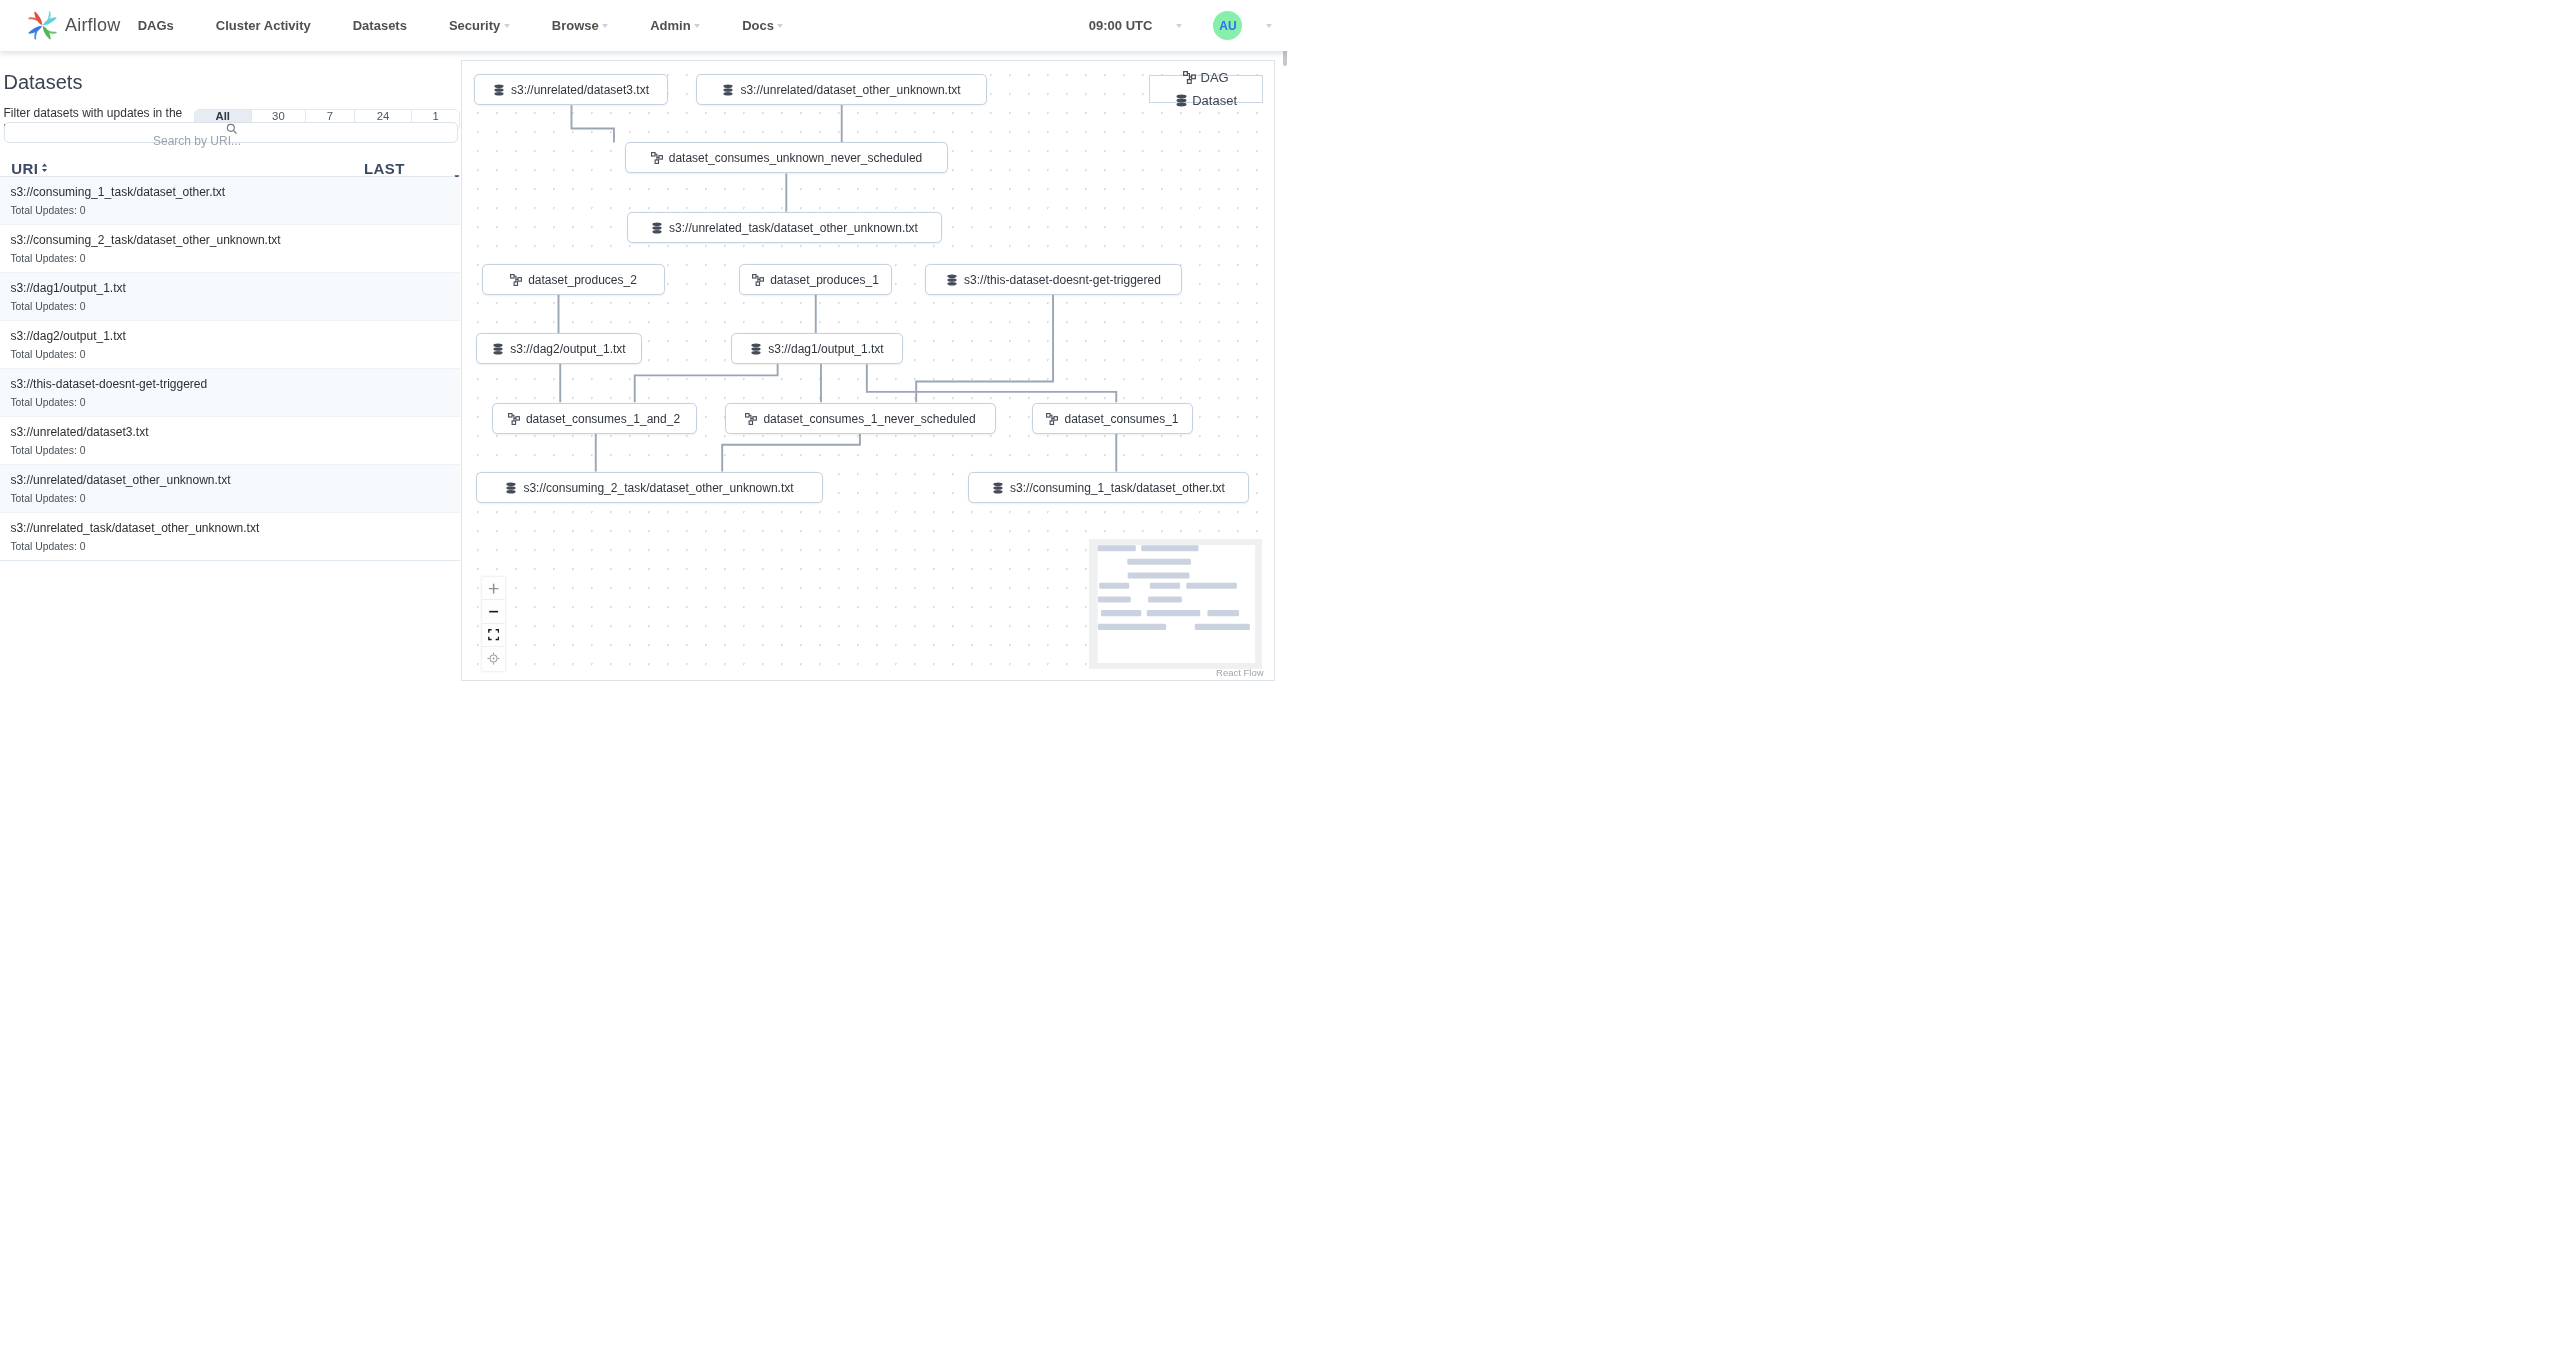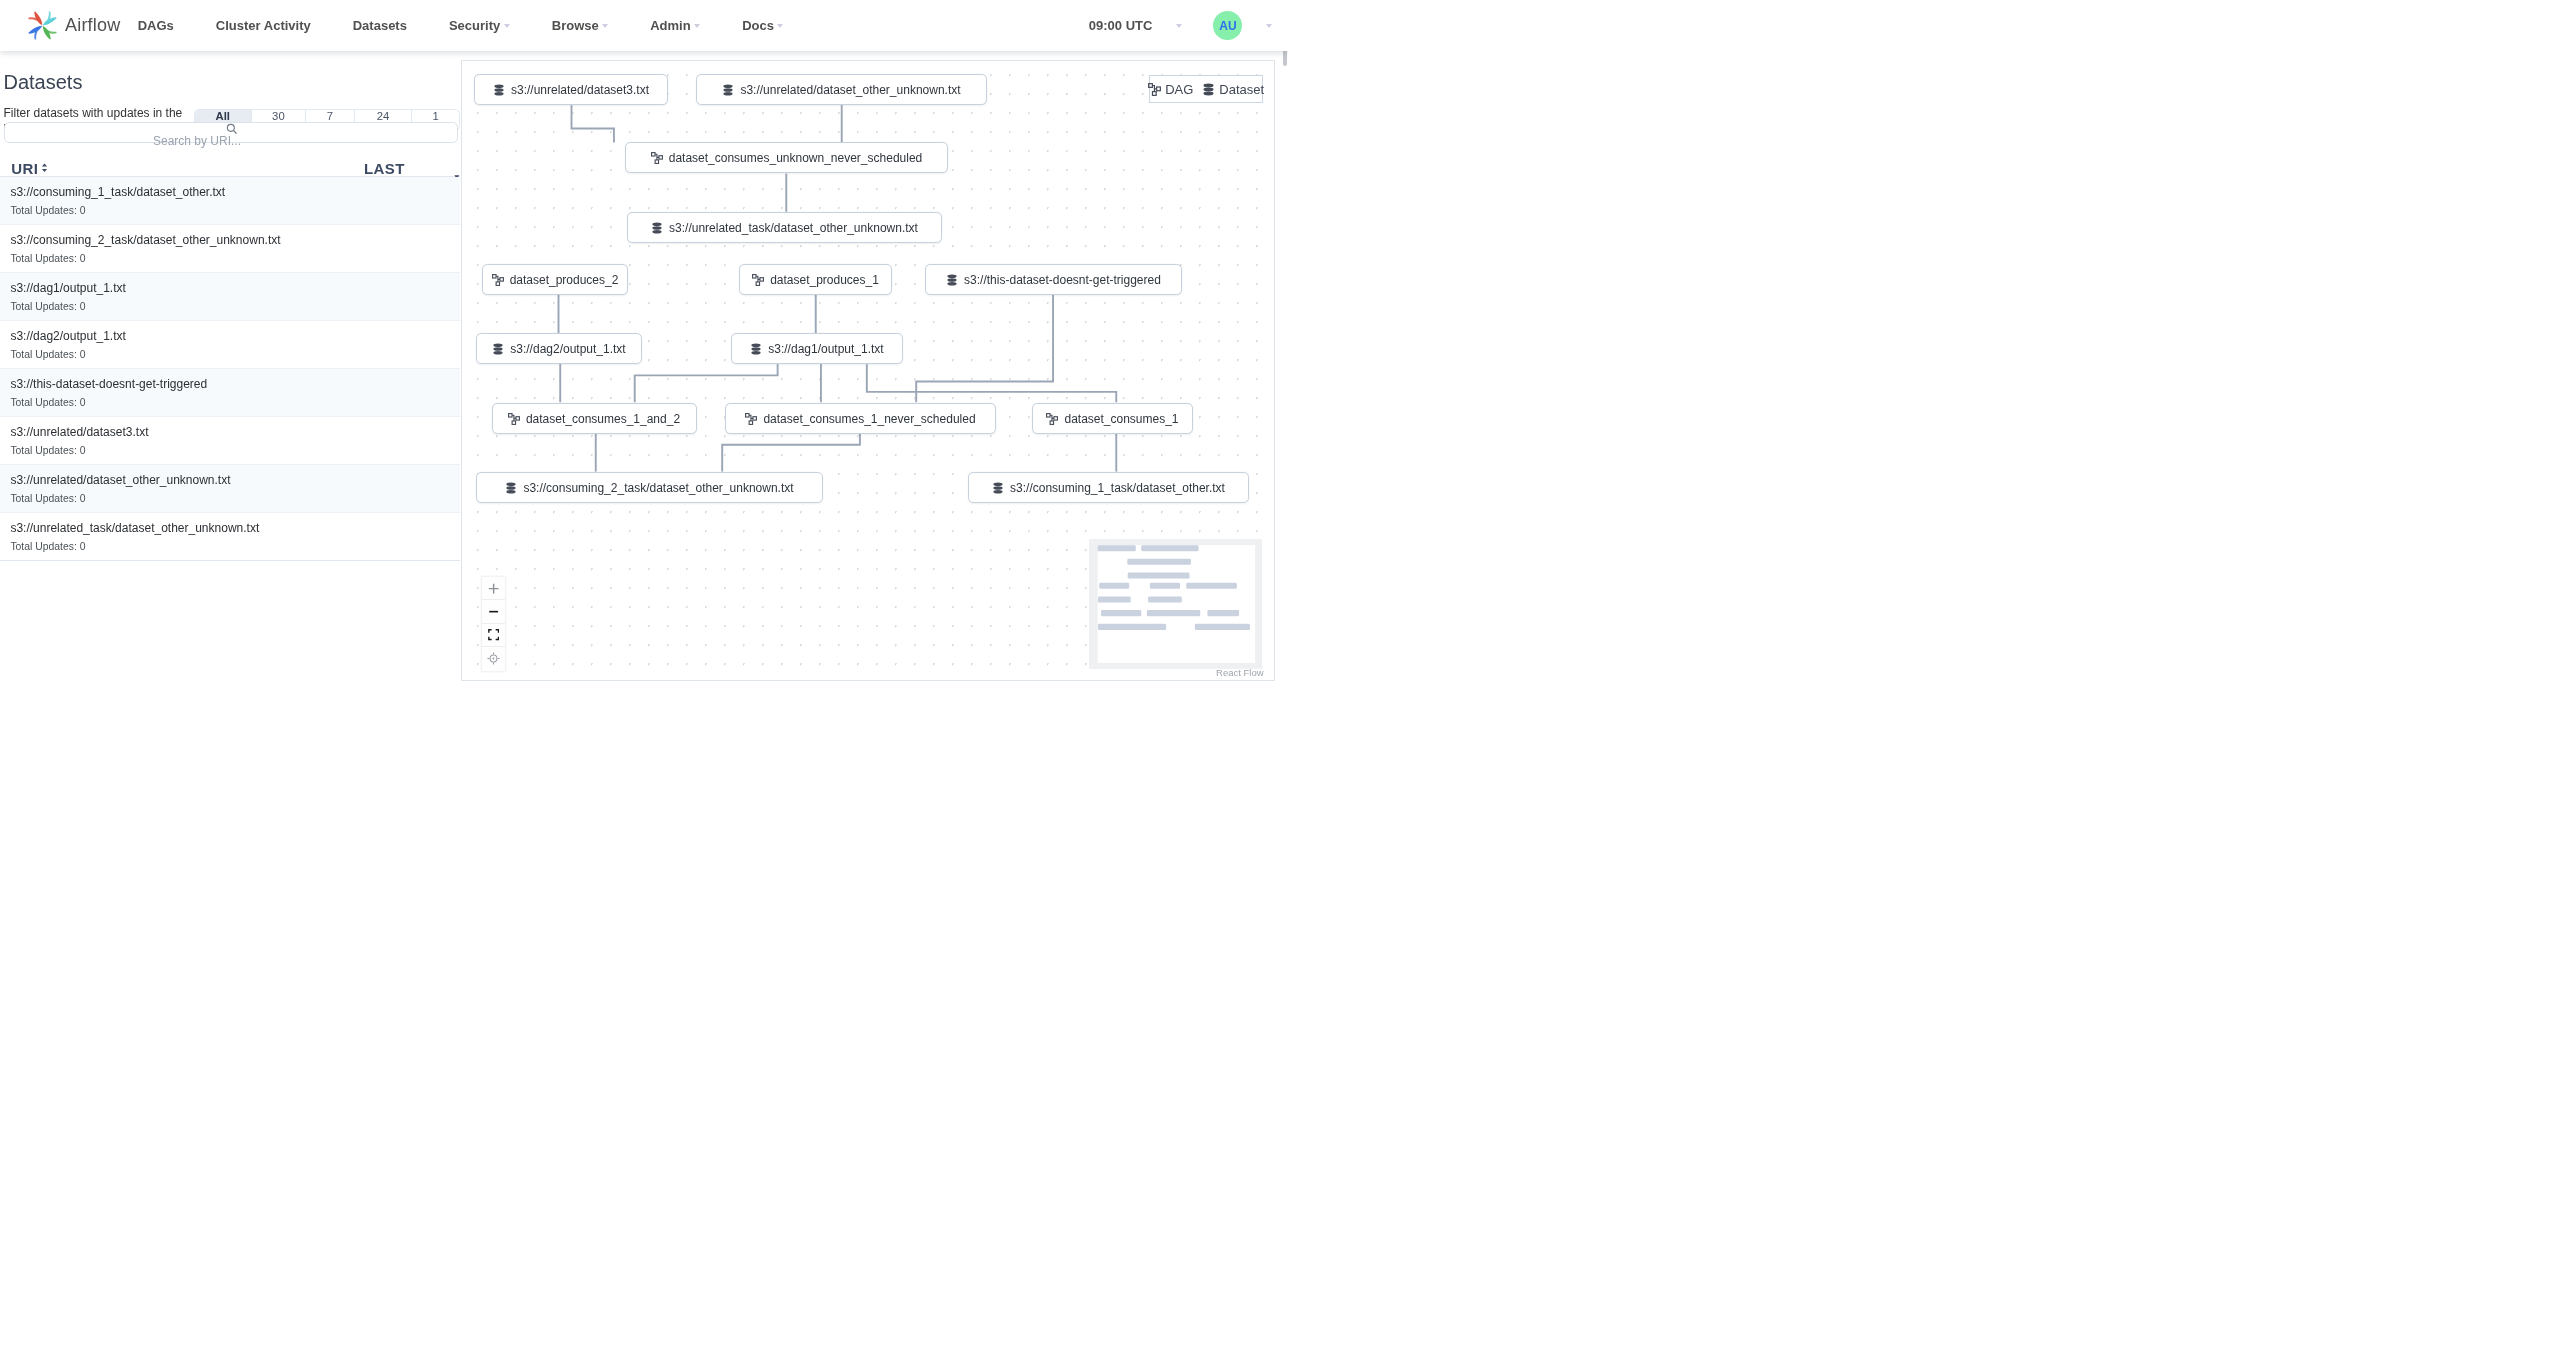--- a/index.html
+++ b/index.html
@@ -57,21 +57,21 @@
     border:0.9px solid #dfe4ea; background-color:#fff;
     background-image:radial-gradient(circle, #d2d5d9 1px, transparent 1px);
     background-size:19px 19px; background-position:6px 4.3px; }
   .edges { position:absolute; left:0; top:0; width:814px; height:621px; }
   .gnode { position:absolute; height:31px; display:flex; align-items:center; justify-content:center;
     gap:6px; background:#fff; border:1.3px solid #c6d1de; border-radius:5.2px; font-size:12px;
     color:#2f353d; box-shadow:0 0.9px 1.7px rgba(27,36,48,.07); cursor:pointer; white-space:nowrap; }
   .gnode svg { flex-shrink:0; }
   .legend { position:absolute; left:687px; top:14px; width:114px; height:28px; background:#fff;
     border:0.9px solid #ccd6e2; display:flex; align-items:center; justify-content:center; gap:8.7px;
-    font-size:13px; color:#3f4754; }
+    font-size:13px; color:#3f4754;flex-direction:column; }
   .legend-item { display:flex; align-items:center; gap:4.3px; }
   .rf-controls { position:absolute; left:20px; top:516px; width:23.4px; background:#fefefe;
     box-shadow:0 0 1.7px 0.9px rgba(0,0,0,.07); }
   .rf-btn { width:23.4px; height:23.4px; display:flex; align-items:center; justify-content:center;
     border-bottom:0.9px solid #eee; cursor:pointer; background:#fefefe; }
   .rf-btn:last-child { border-bottom:none; }
   .minimap { position:absolute; left:627px; top:478px; width:173px; height:130px; }
   .attribution { position:absolute; right:10.4px; top:606px; font-size:9.5px; color:#9fa4aa; }
 
   .scroll-thumb { position:absolute; right:0.9px; top:31px; width:4.3px; height:35px;
@@ -257,21 +257,21 @@
         <div class="gnode" style="left: 165px; top: 151px; width: 315px;">
           <svg width="12" height="12" viewBox="0 0 14 14">
             <g fill="#454c57">
               <ellipse cx="7" cy="2.7" rx="5.4" ry="2.1"></ellipse>
               <ellipse cx="7" cy="7" rx="5.4" ry="2.1"></ellipse>
               <ellipse cx="7" cy="11.3" rx="5.4" ry="2.1"></ellipse>
             </g>
           </svg>
           <span>s3://unrelated_task/dataset_other_unknown.txt</span>
         </div>
-        <div class="gnode" style="left: 20px; top: 203px; width: 146px;">
+        <div class="gnode" style="left: 20px; top: 203px; width: 183px;">
           <svg width="12" height="12" viewBox="0 0 14 14">
             <g fill="none" stroke="#454c57" stroke-width="1.3">
               <rect x="0.7" y="0.7" width="4" height="4"></rect>
               <rect x="9.3" y="4.3" width="4" height="4"></rect>
               <rect x="4.8" y="9.3" width="4" height="4"></rect>
               <path d="M4.7,2.7 H6.9 V6.3 H9.3 M6.9,6.3 V9.3"></path>
             </g>
           </svg>
           <span>dataset_produces_2</span>
         </div>

